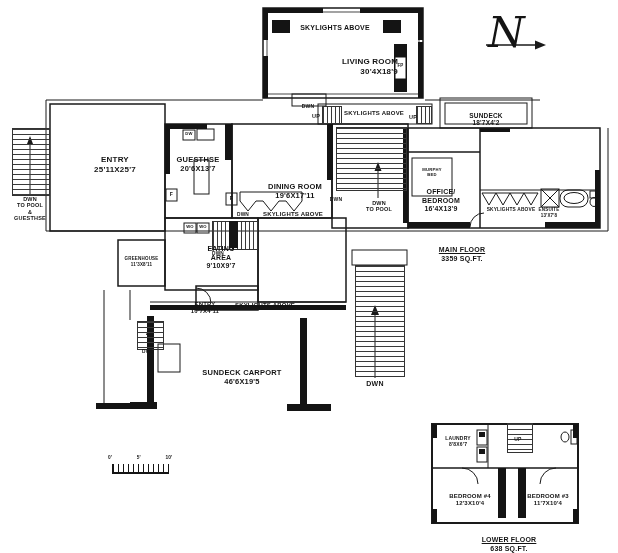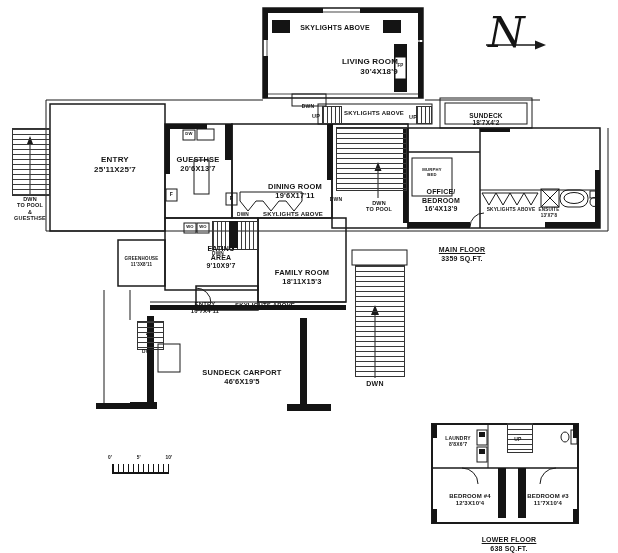--- a/index.html
+++ b/index.html
@@ -202,22 +202,20 @@
   <div class="lbl f48" style="left:234px;top:212px;width:18px;">DWN</div>
   <div class="lbl f6" style="left:254px;top:211px;width:78px;">SKYLIGHTS ABOVE</div>
   <div class="lbl f7" style="left:428px;top:238px;width:68px;">
     <span class="b ul">MAIN FLOOR</span><span class="b">3359 SQ.FT.</span></div>
   <div class="lbl f7" style="left:192px;top:237px;width:58px;">
     <span class="b">EATING
 AREA</span><span class="b">9'10X9'7</span></div>
   <div class="lbl f48" style="left:206px;top:251px;width:24px;">DWN</div>
   <div class="lbl f45" style="left:118px;top:251px;width:47px;">
     <span class="b">GREENHOUSE</span><span class="b">11'3X8'11</span></div>
-  <div class="lbl f75" style="left:256px;top:260px;width:92px;">
-    <span class="b">FAMILY ROOM</span><span class="b">18'11X15'3</span></div>
   <div class="lbl f6" style="left:176px;top:294px;width:58px;">
     <span class="b">ENTRY</span><span class="b">10'7X4'11</span></div>
   <div class="lbl f6" style="left:228px;top:302px;width:74px;">SKYLIGHTS ABOVE</div>
   <div class="lbl f48" style="left:134px;top:349px;width:28px;">DWN</div>
   <div class="lbl f75" style="left:194px;top:360px;width:96px;">
     <span class="b">SUNDECK CARPORT</span><span class="b">46'6X19'5</span></div>
   <div class="lbl f7" style="left:357px;top:380px;width:36px;">DWN</div>
 
   <div class="lbl f45" style="left:394px;top:63px;width:13px;">FP</div>
   <div class="lbl f42" style="left:183px;top:132px;width:12px;">DW</div>

